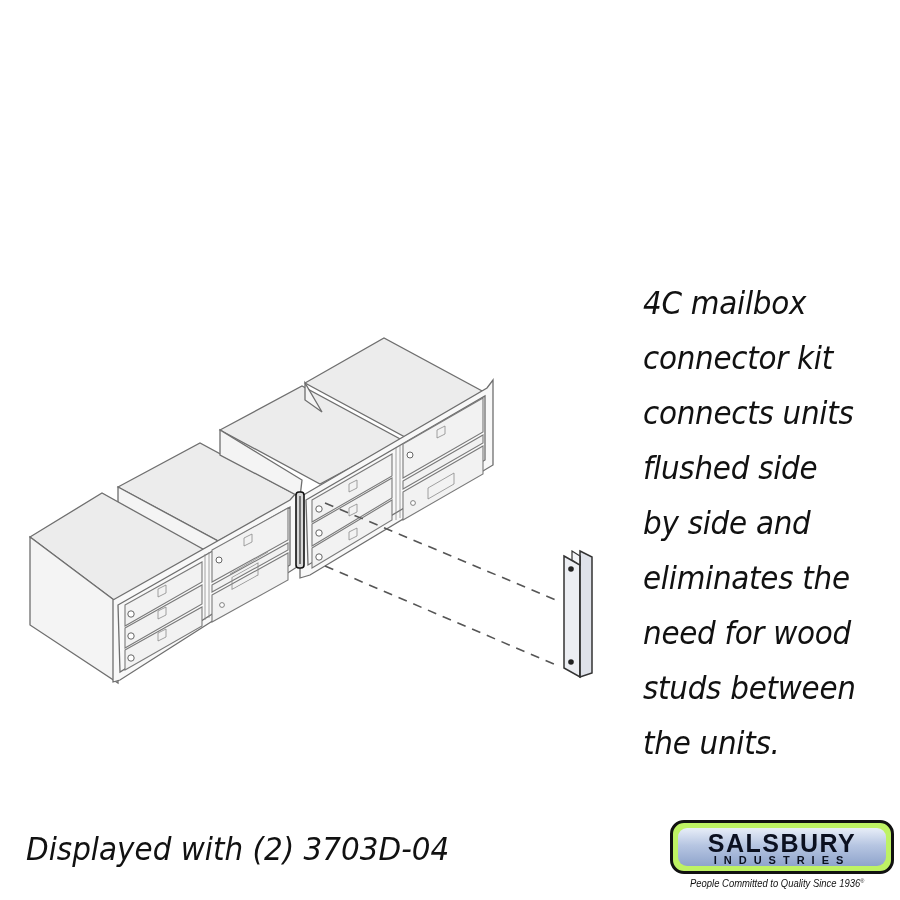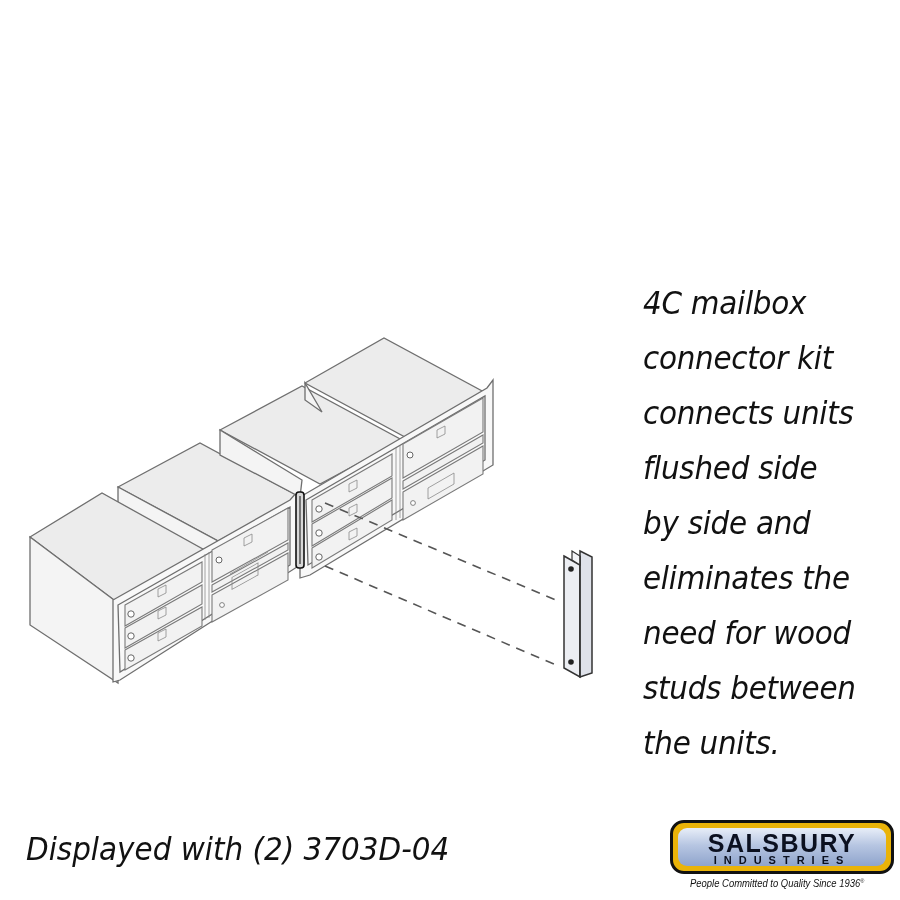--- a/index.html
+++ b/index.html
@@ -13,21 +13,21 @@
   }
   .desc .line { display: block; white-space: nowrap; }
   .caption {
     position: absolute; left: 26px; top: 830px;
     font-family: "DejaVu Sans", sans-serif; font-style: italic; font-size: 32px;
     color: #111; white-space: nowrap; transform: scaleX(0.92); transform-origin: left top;
   }
   .logo { position: absolute; left: 670px; top: 820px; width: 228px; height: 75px; }
   .logo-badge {
     position: absolute; left: 0; top: 0; width: 224px; height: 54px;
-    border: 3px solid #111; border-radius: 14px; background: #eab308; box-sizing: border-box;
+    border: 3px solid #111; border-radius: 14px; background: #bef264; box-sizing: border-box;
   }
   .logo-inner {
     position: absolute; left: 5px; top: 5px; right: 5px; bottom: 5px; border-radius: 9px;
     background: linear-gradient(180deg, #e8eef8 0%, #b7c6e2 45%, #8fa4cc 100%);
   }
   .logo-name {
     position: absolute; left: 0; right: 0; top: 2px; text-align: center;
     font-family: "Liberation Sans", sans-serif; font-weight: bold; font-size: 25px;
     color: #0b1020; letter-spacing: 1.5px; line-height: 26px;
   }

